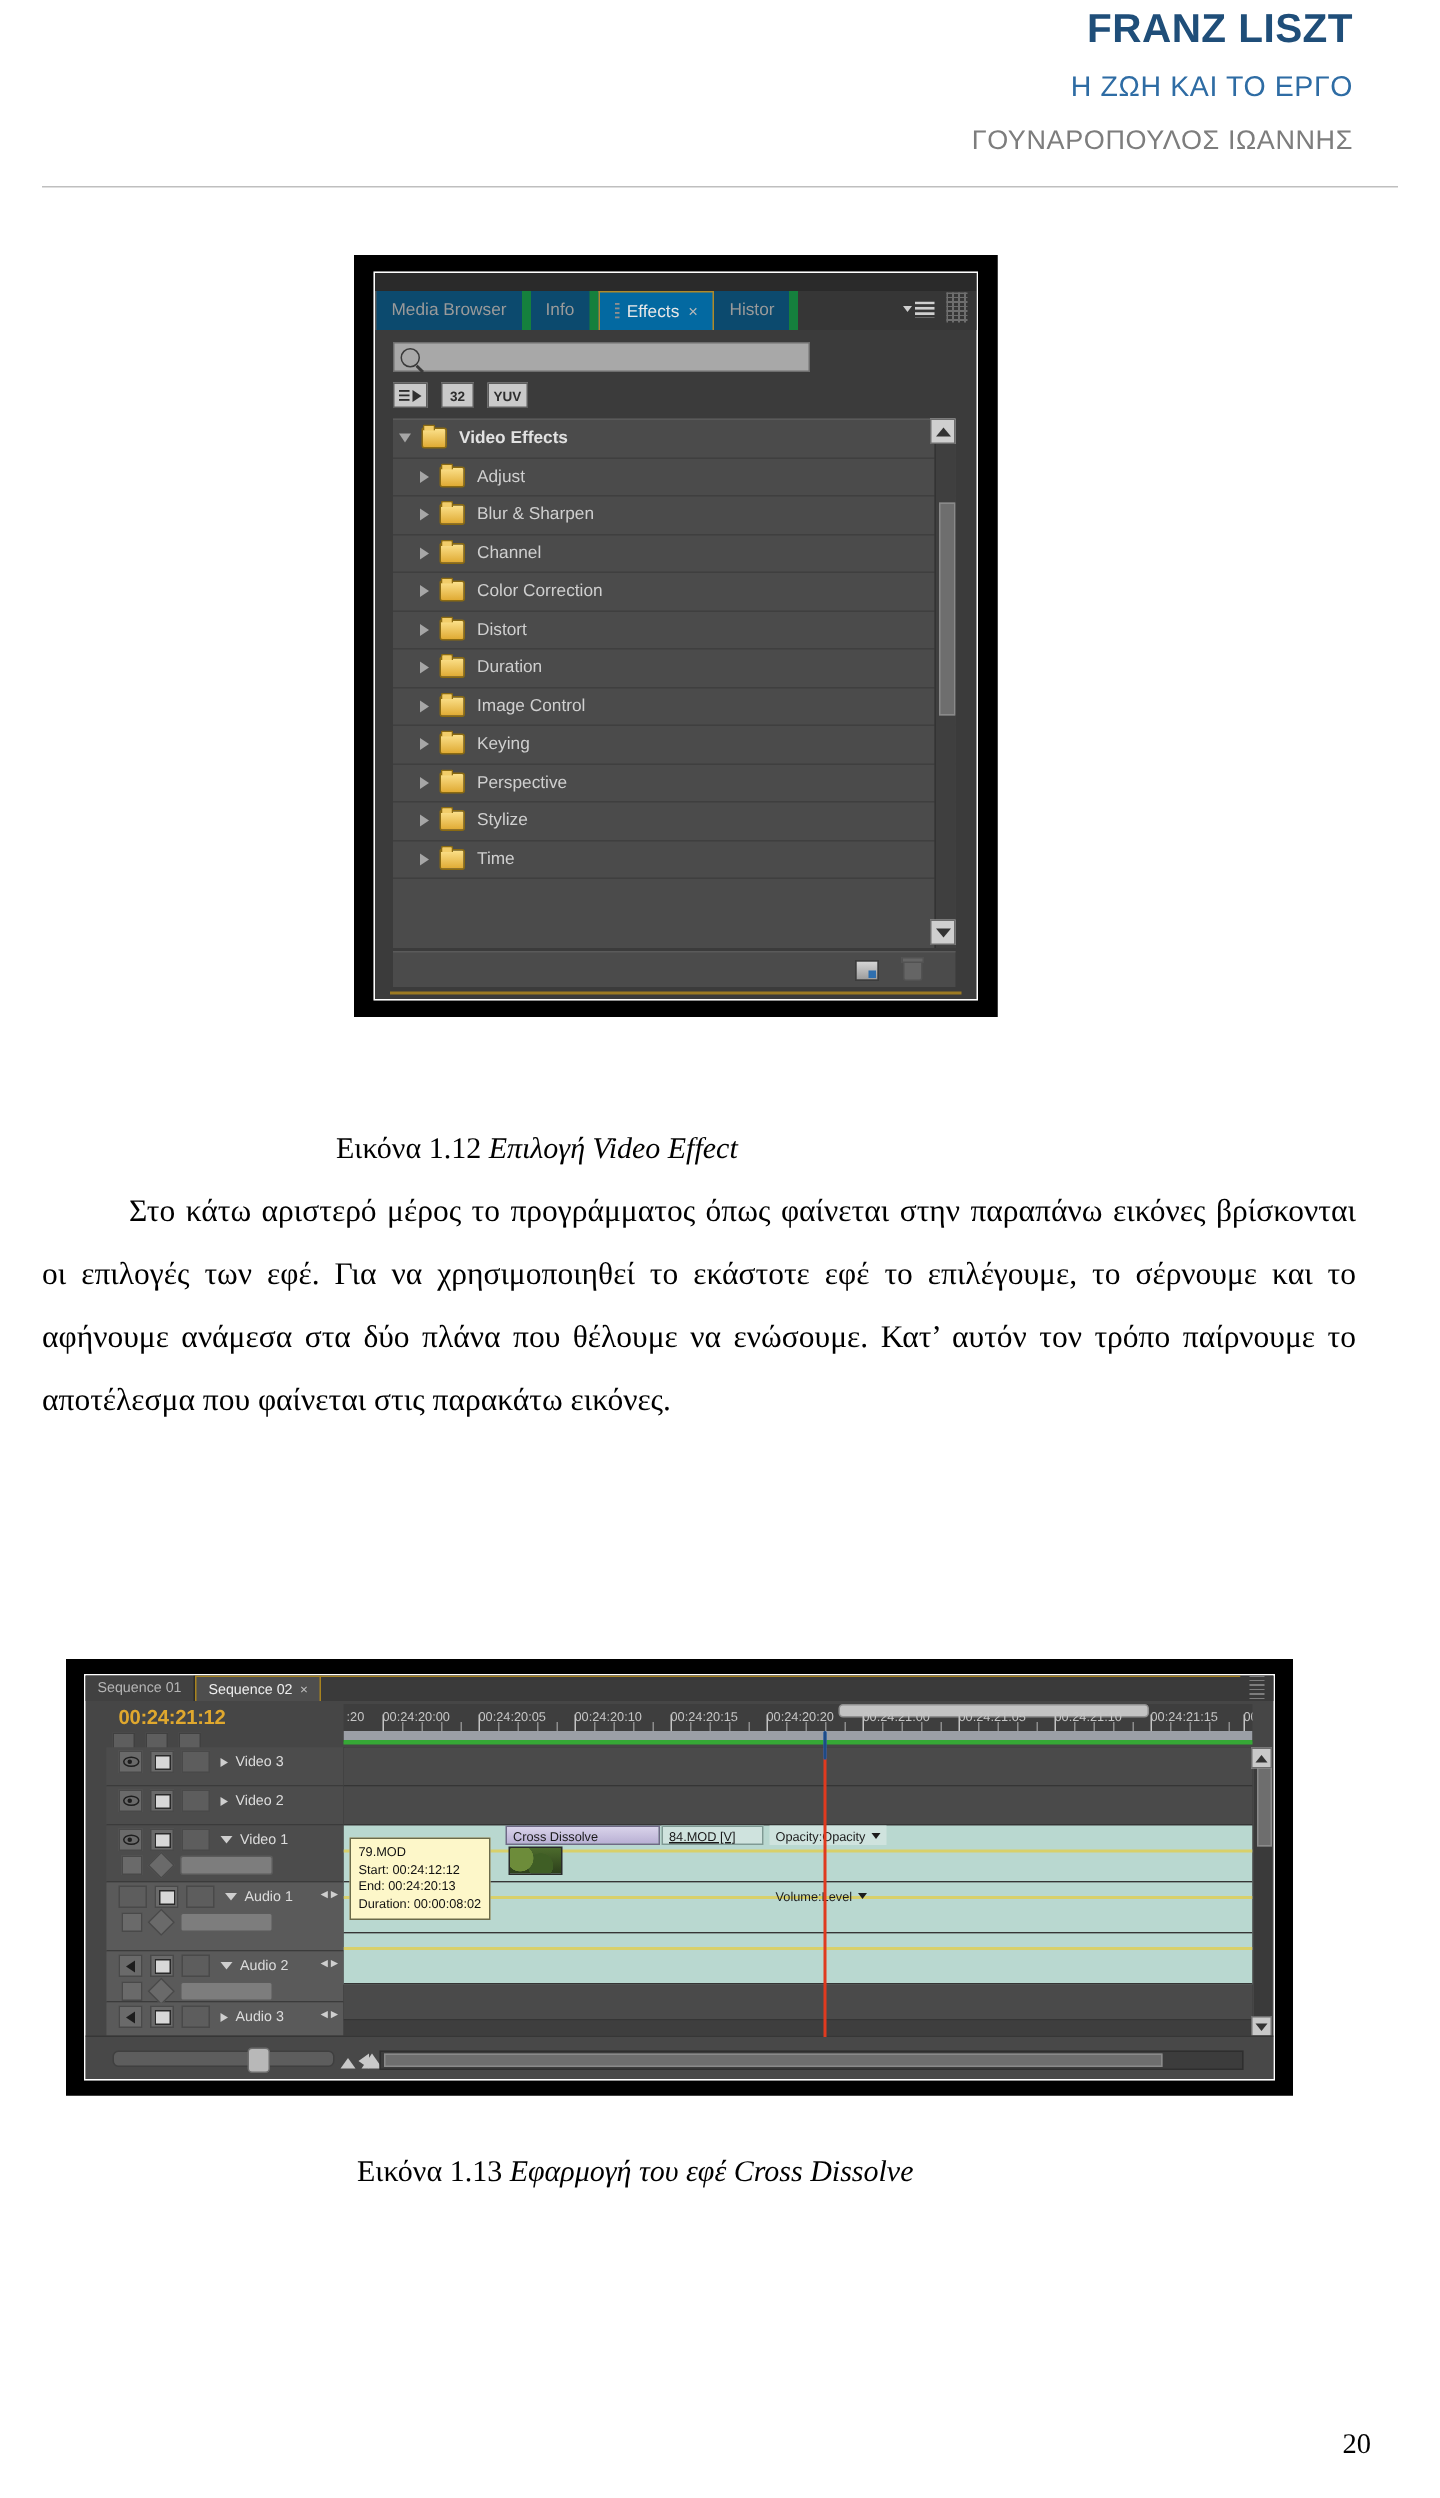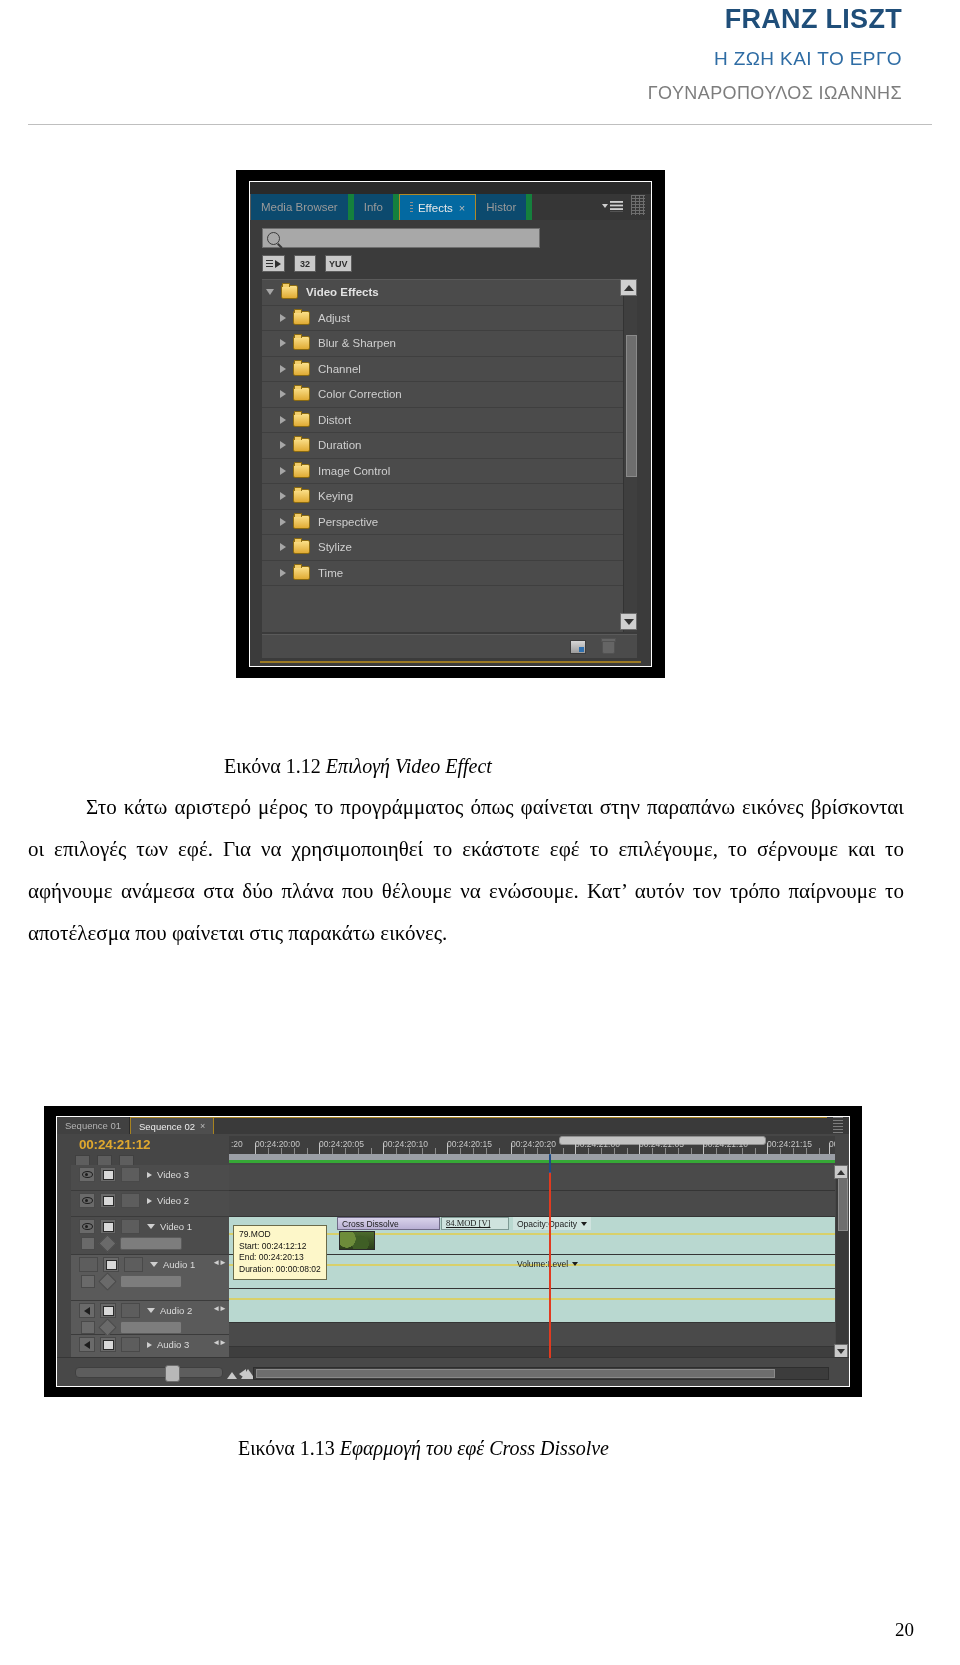--- a/index.html
+++ b/index.html
@@ -363,22 +363,22 @@
   .ta-row.v1{background:#b9d8d0;}
   .ta-row.a1,.ta-row.a2{background:#b9d8d0;}
   .ta-row.a3{background:#4a4a4a;}
   .v1-yellowline{
     position:absolute;left:0;right:0;top:16px;height:1.5px;background:#d8d06a;
   }
   .a-yellowline{
     position:absolute;left:0;right:0;top:9px;height:1.5px;background:#d8d06a;
   }
   .clip-label{
-    position:absolute;top:0;height:13px;display:flex;align-items:flex-start;
-    padding:0 4px;font-family:Liberation Serif, serif;font-size:8.5px;
+    position:absolute;top:0;height:13px;display:flex;align-items:flex-end;
+    padding:0 4px;font-family:Liberation Sans, sans-serif;font-size:8.5px;
     color:#1a1a1a;background:#cfe3de;border:1px solid #7f9a94;
     white-space:nowrap;box-sizing:border-box;
   }
   .clip-label u{text-decoration:underline;}
   .transition{
     position:absolute;top:0;height:13px;width:103px;
     background:linear-gradient(#d9d3ea,#b9b0d4);
     border:1px solid #6f6a86;display:flex;align-items:center;
     padding-left:4px;box-sizing:border-box;
     font-family:"Liberation Sans", sans-serif;font-size:8.5px;color:#1a1a1a;

